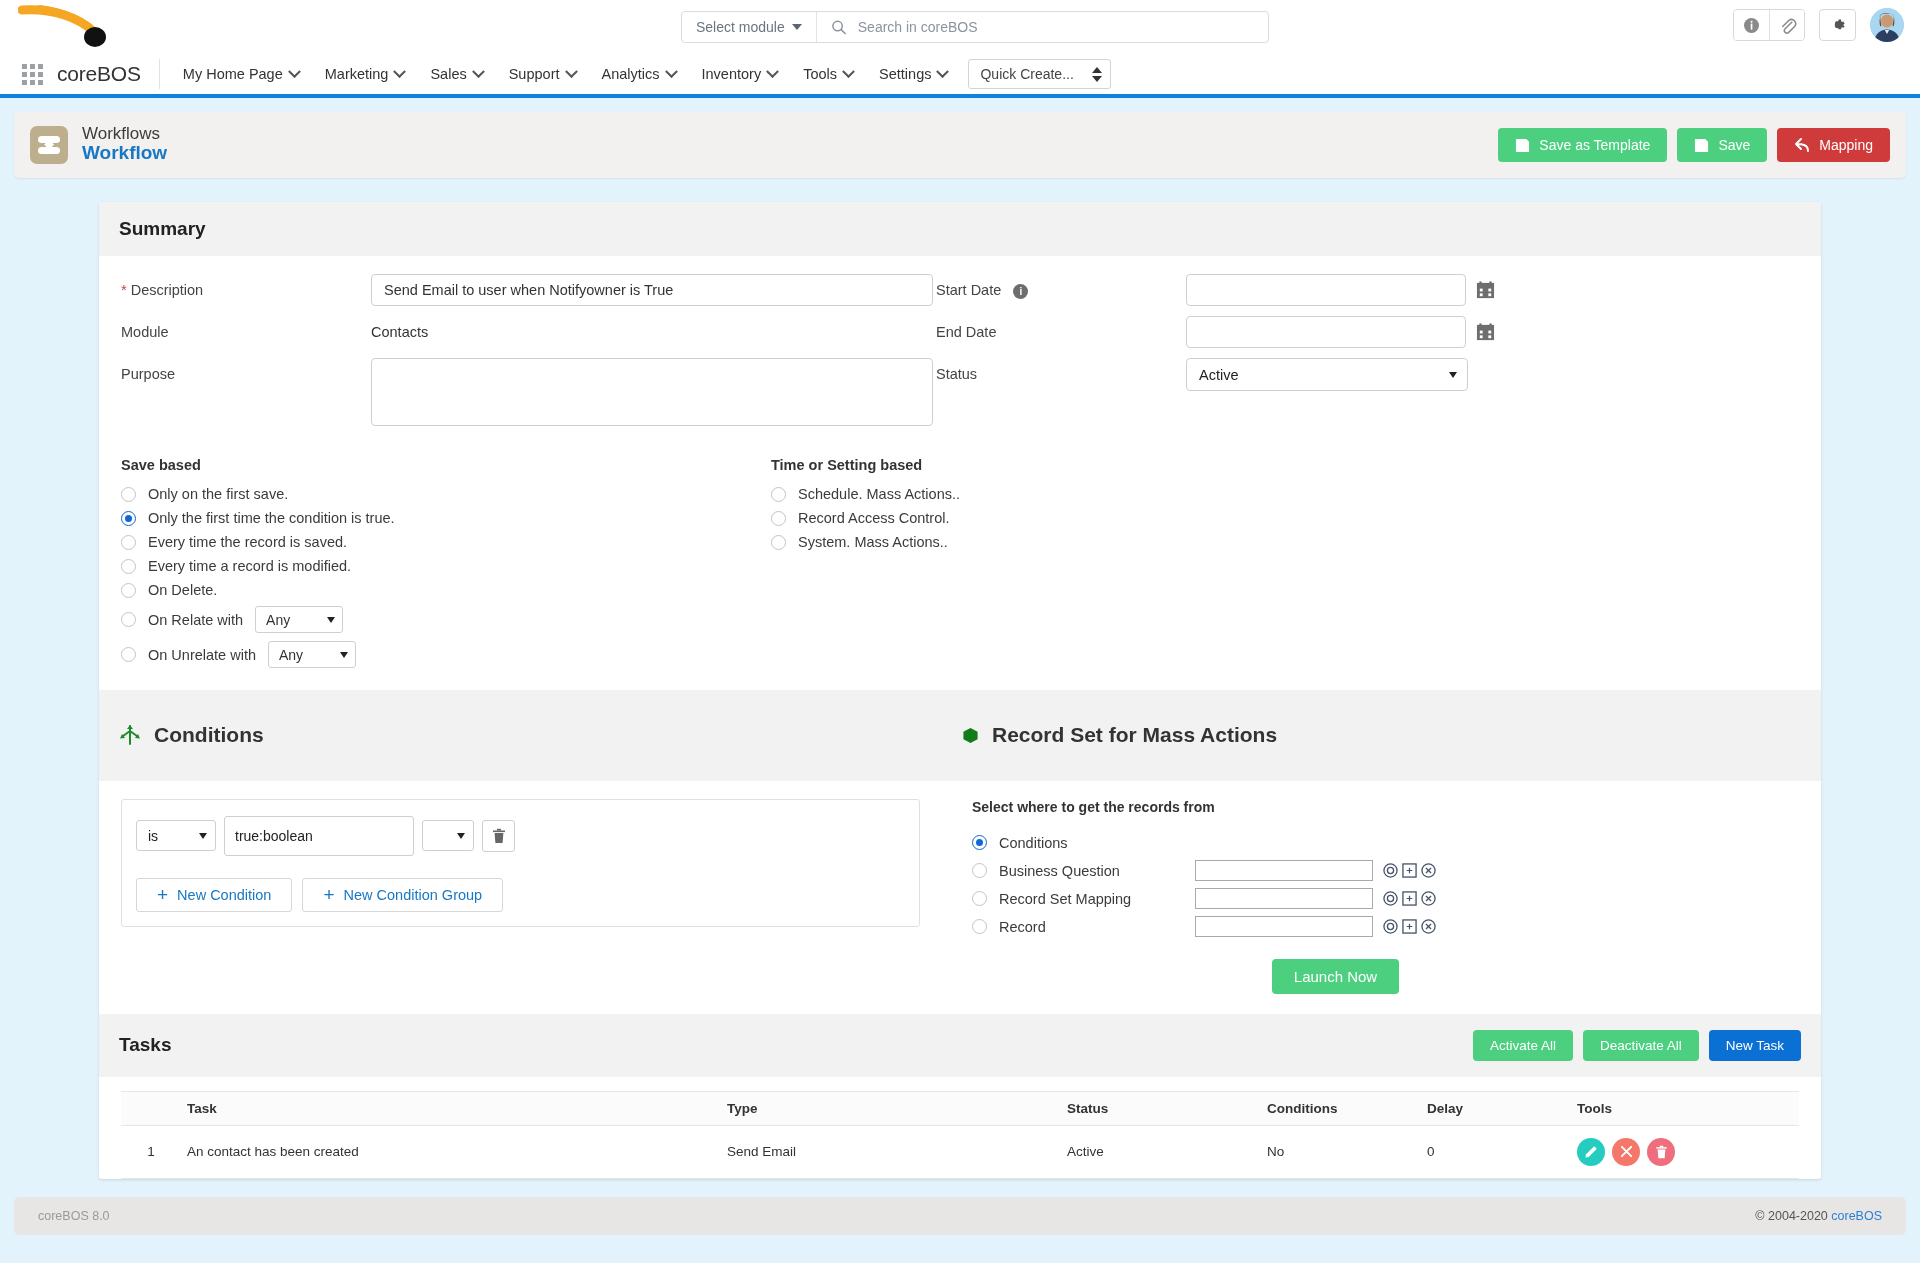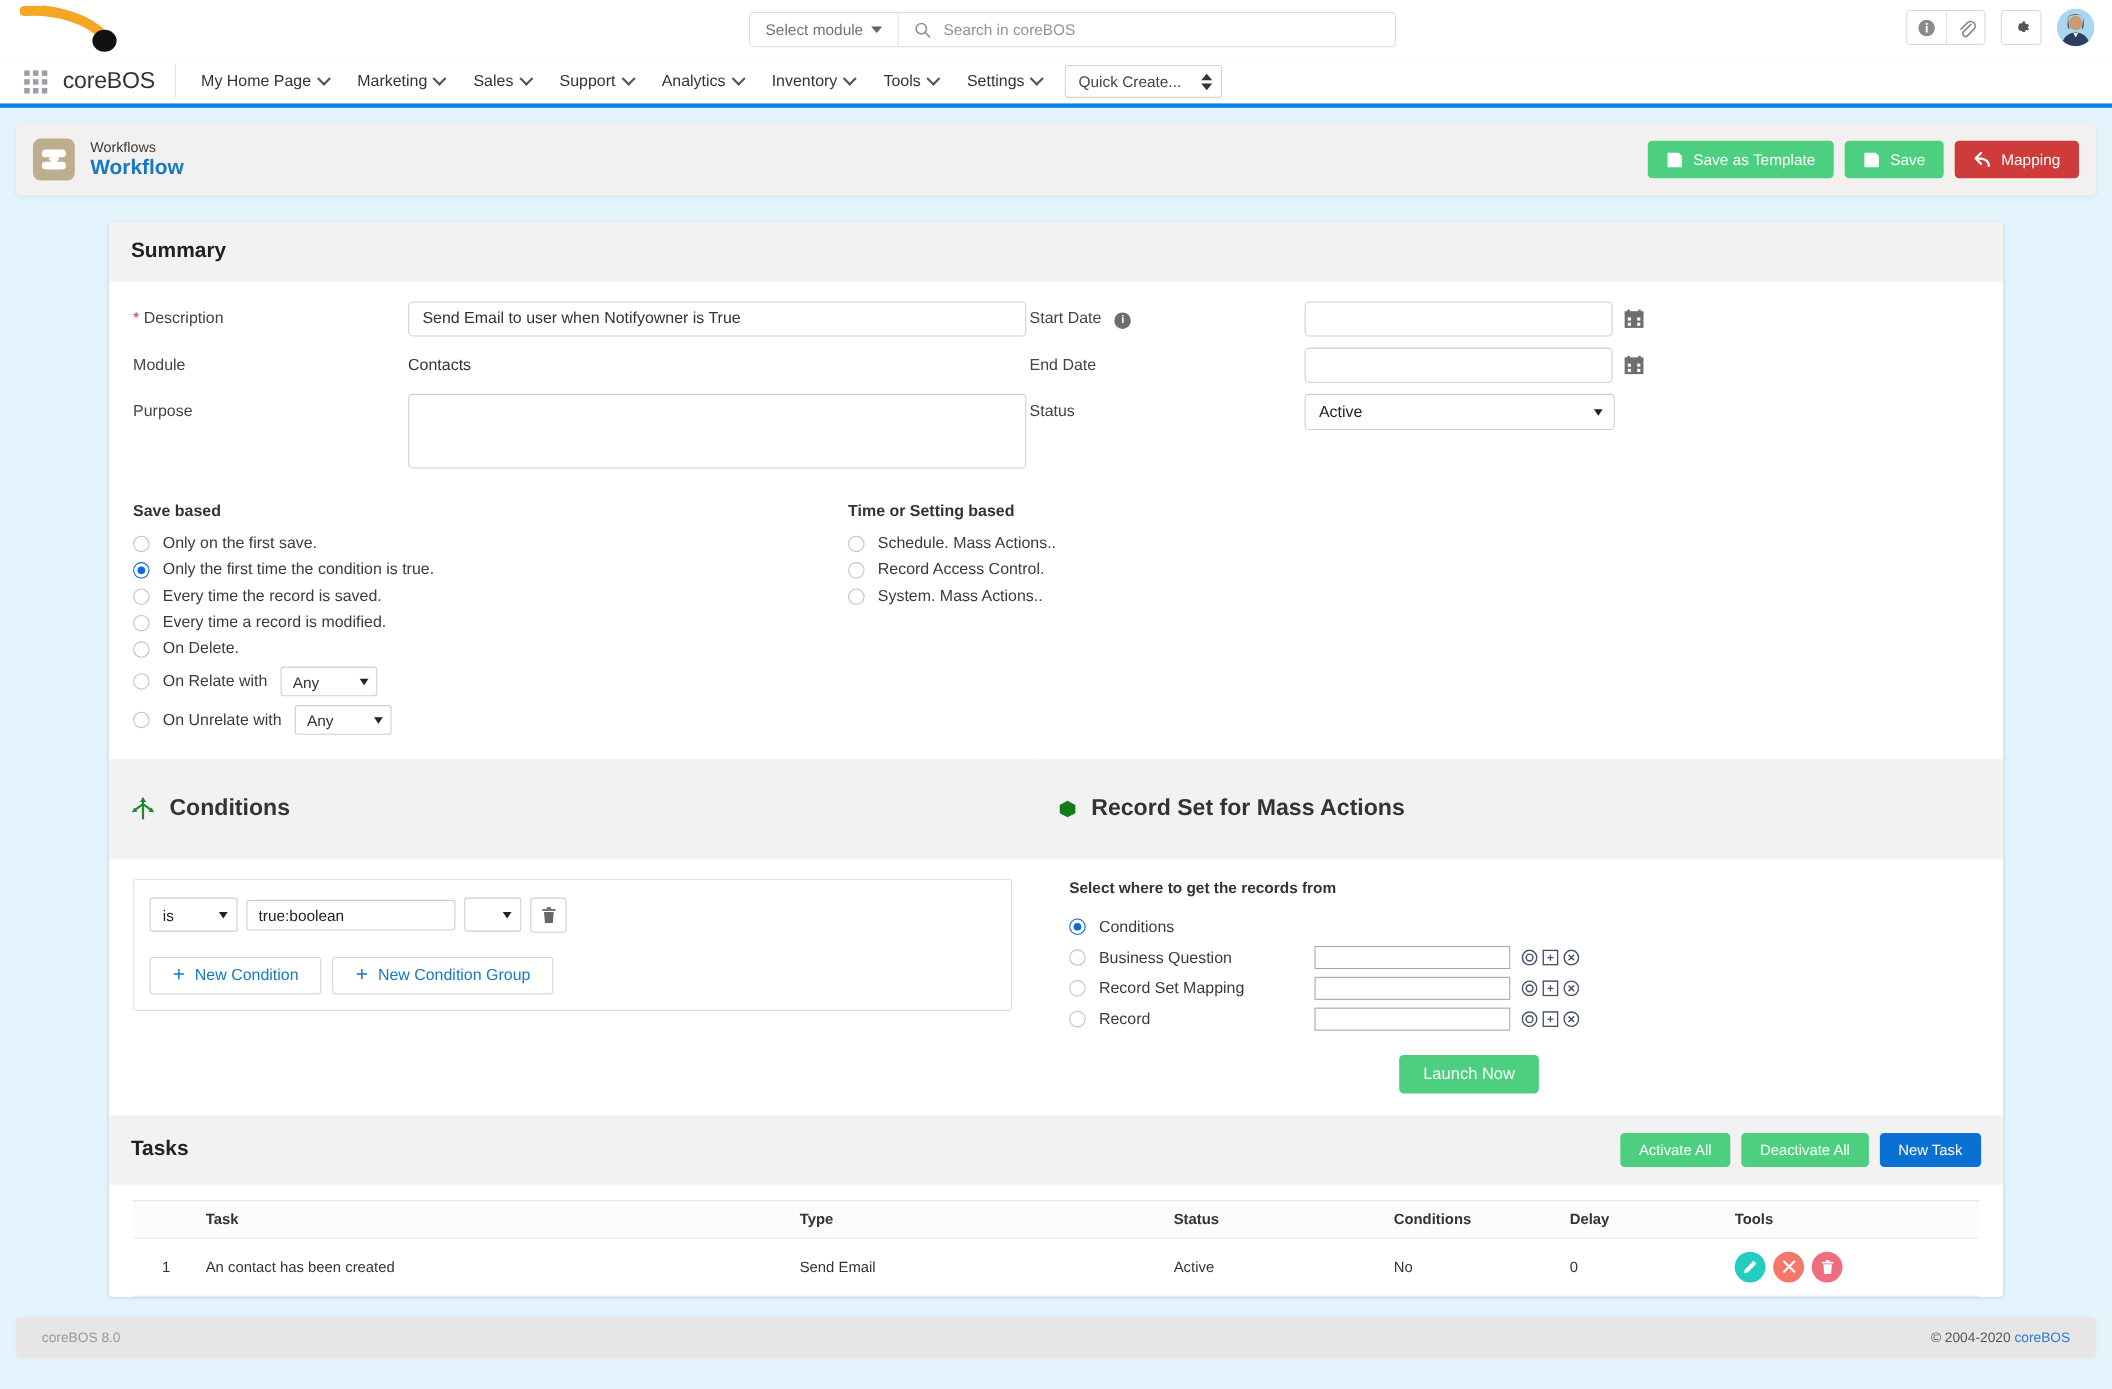--- a/index.html
+++ b/index.html
@@ -87,21 +87,21 @@
 
   
   .titlebar {
     margin: 14px 14px 0 14px; height: 66px; background: #f2f1f0; border-radius: 5px;
     display: flex; align-items: center; padding: 0 16px; box-shadow: 0 1px 2px rgba(0,0,0,.07);
   }
   .mod-icon {
     width: 38px; height: 38px; border-radius: 7px; background: #bdae8e;
     display: flex; align-items: center; justify-content: center; margin-right: 14px;
   }
-  .crumb-sm { font-size: 13px; color: #3c3c3c; line-height: 15px; }
+  .crumb-sm { font-size: 17px; color: #3c3c3c; line-height: 15px; }
   .crumb-lg { font-size: 19px; font-weight: bold; color: #1878c4; line-height: 23px; }
   .titlebar-actions { margin-left: auto; display: flex; gap: 10px; }
   .btn {
     display: flex; align-items: center; gap: 9px; border: none; border-radius: 4px;
     font-size: 14px; cursor: pointer; font-family: "Liberation Sans", sans-serif;
     padding: 0 17px; height: 34px; color: #fff;
   }
   .btn-green { background: #4cd080; }
   .btn-red { background: #cf3a3a; }
 
@@ -166,21 +166,21 @@
   .cond-box { margin: 18px 22px 22px 22px; border: 1px solid #e0e0e0; border-radius: 3px; padding: 16px 14px 14px 14px; }
   .cond-row { display: flex; align-items: center; gap: 8px; }
   .cond-sel {
     height: 31px; border: 1px solid #cfcfcf; border-radius: 3px; background: #fff;
     display: flex; align-items: center; justify-content: space-between; padding: 0 8px 0 11px;
     font-size: 14px; color: #222; cursor: pointer;
   }
   .cond-sel.w1 { width: 396px; }
   .cond-sel.w2 { width: 80px; }
   .cond-sel.w4 { width: 52px; }
-  .cond-val { width: 190px; height: 28px; border: 1px solid #cfcfcf; border-radius: 3px;
+  .cond-val { width: 190px; height: 40px; border: 1px solid #cfcfcf; border-radius: 3px;
     padding: 0 10px; font-size: 14px; color: #222; outline: none; font-family: "Liberation Sans", sans-serif; }
   .trash-btn { width: 33px; height: 32px; border: 1px solid #cfcfcf; border-radius: 3px; background: #fff;
     display: flex; align-items: center; justify-content: center; cursor: pointer; }
   .cond-btns { display: flex; gap: 10px; margin-top: 22px; }
   .outline-btn {
     display: flex; align-items: center; justify-content: center; gap: 9px; height: 34px; padding: 0 20px;
     border: 1px solid #d7d7d7; border-radius: 3px; background: #fff; color: #1878c4;
     font-size: 14.5px; cursor: pointer; font-family: "Liberation Sans", sans-serif;
   }
   .plus { font-size: 19px; line-height: 1; color: #1878c4; }

